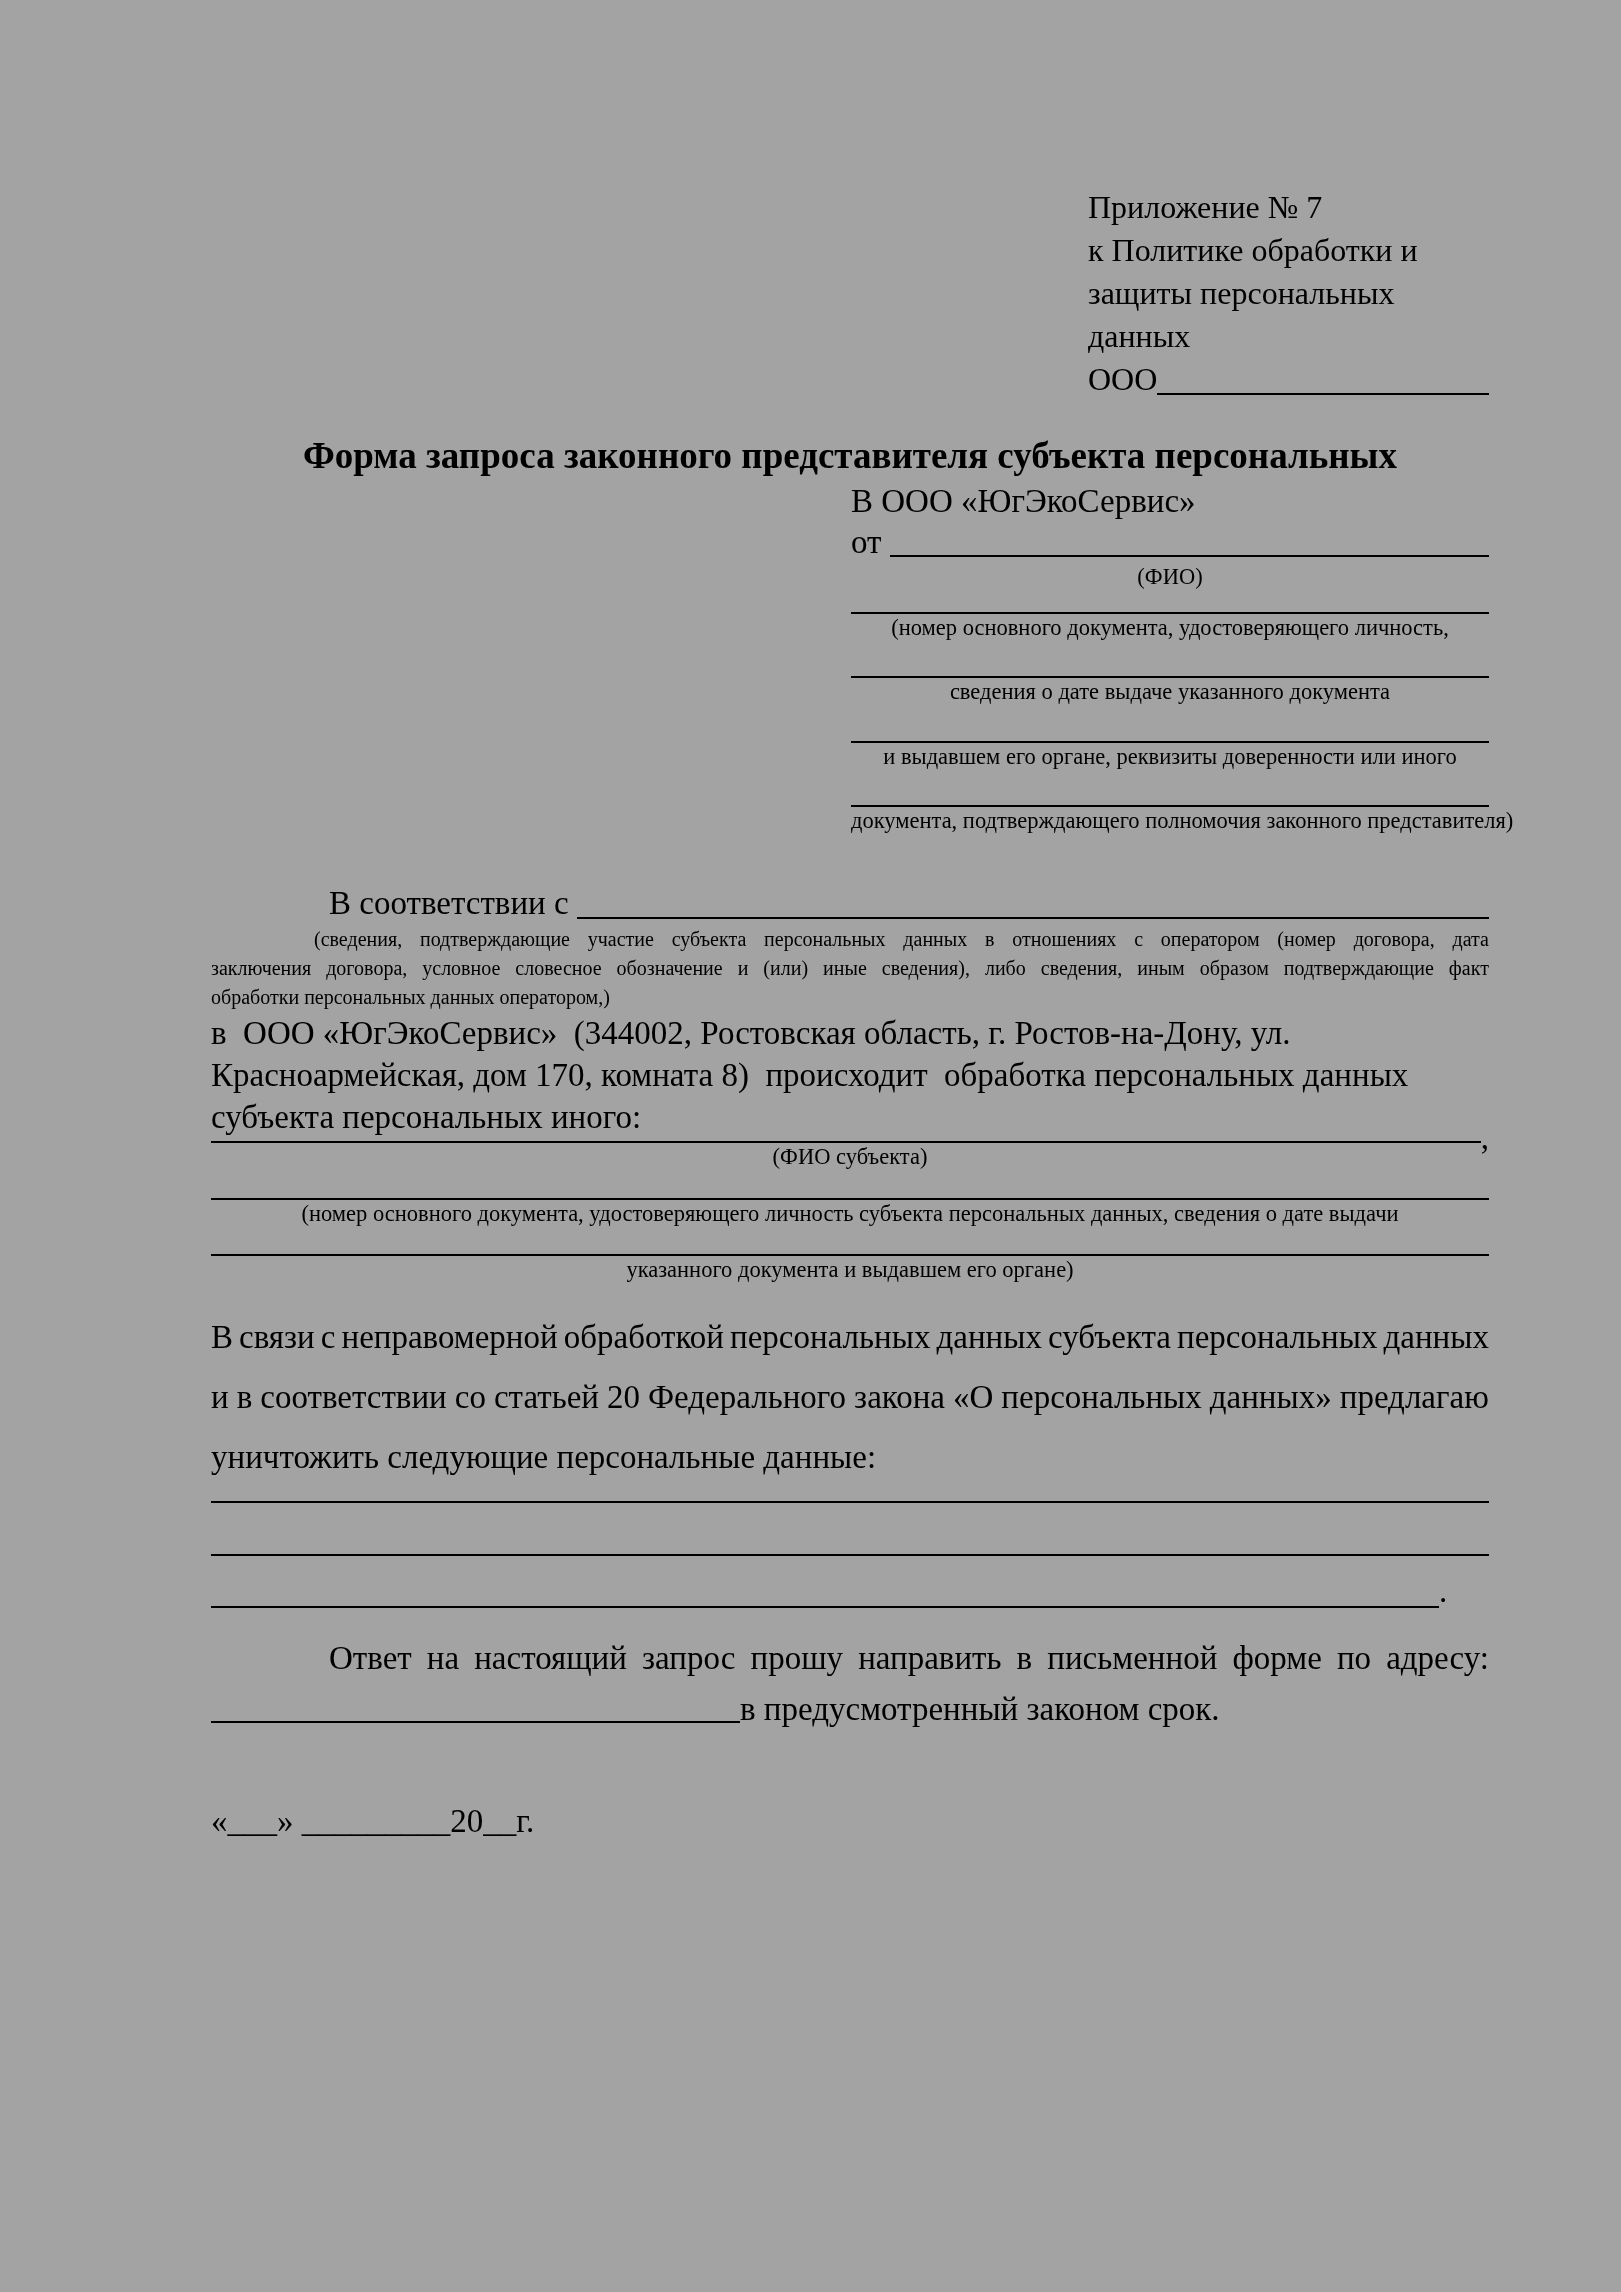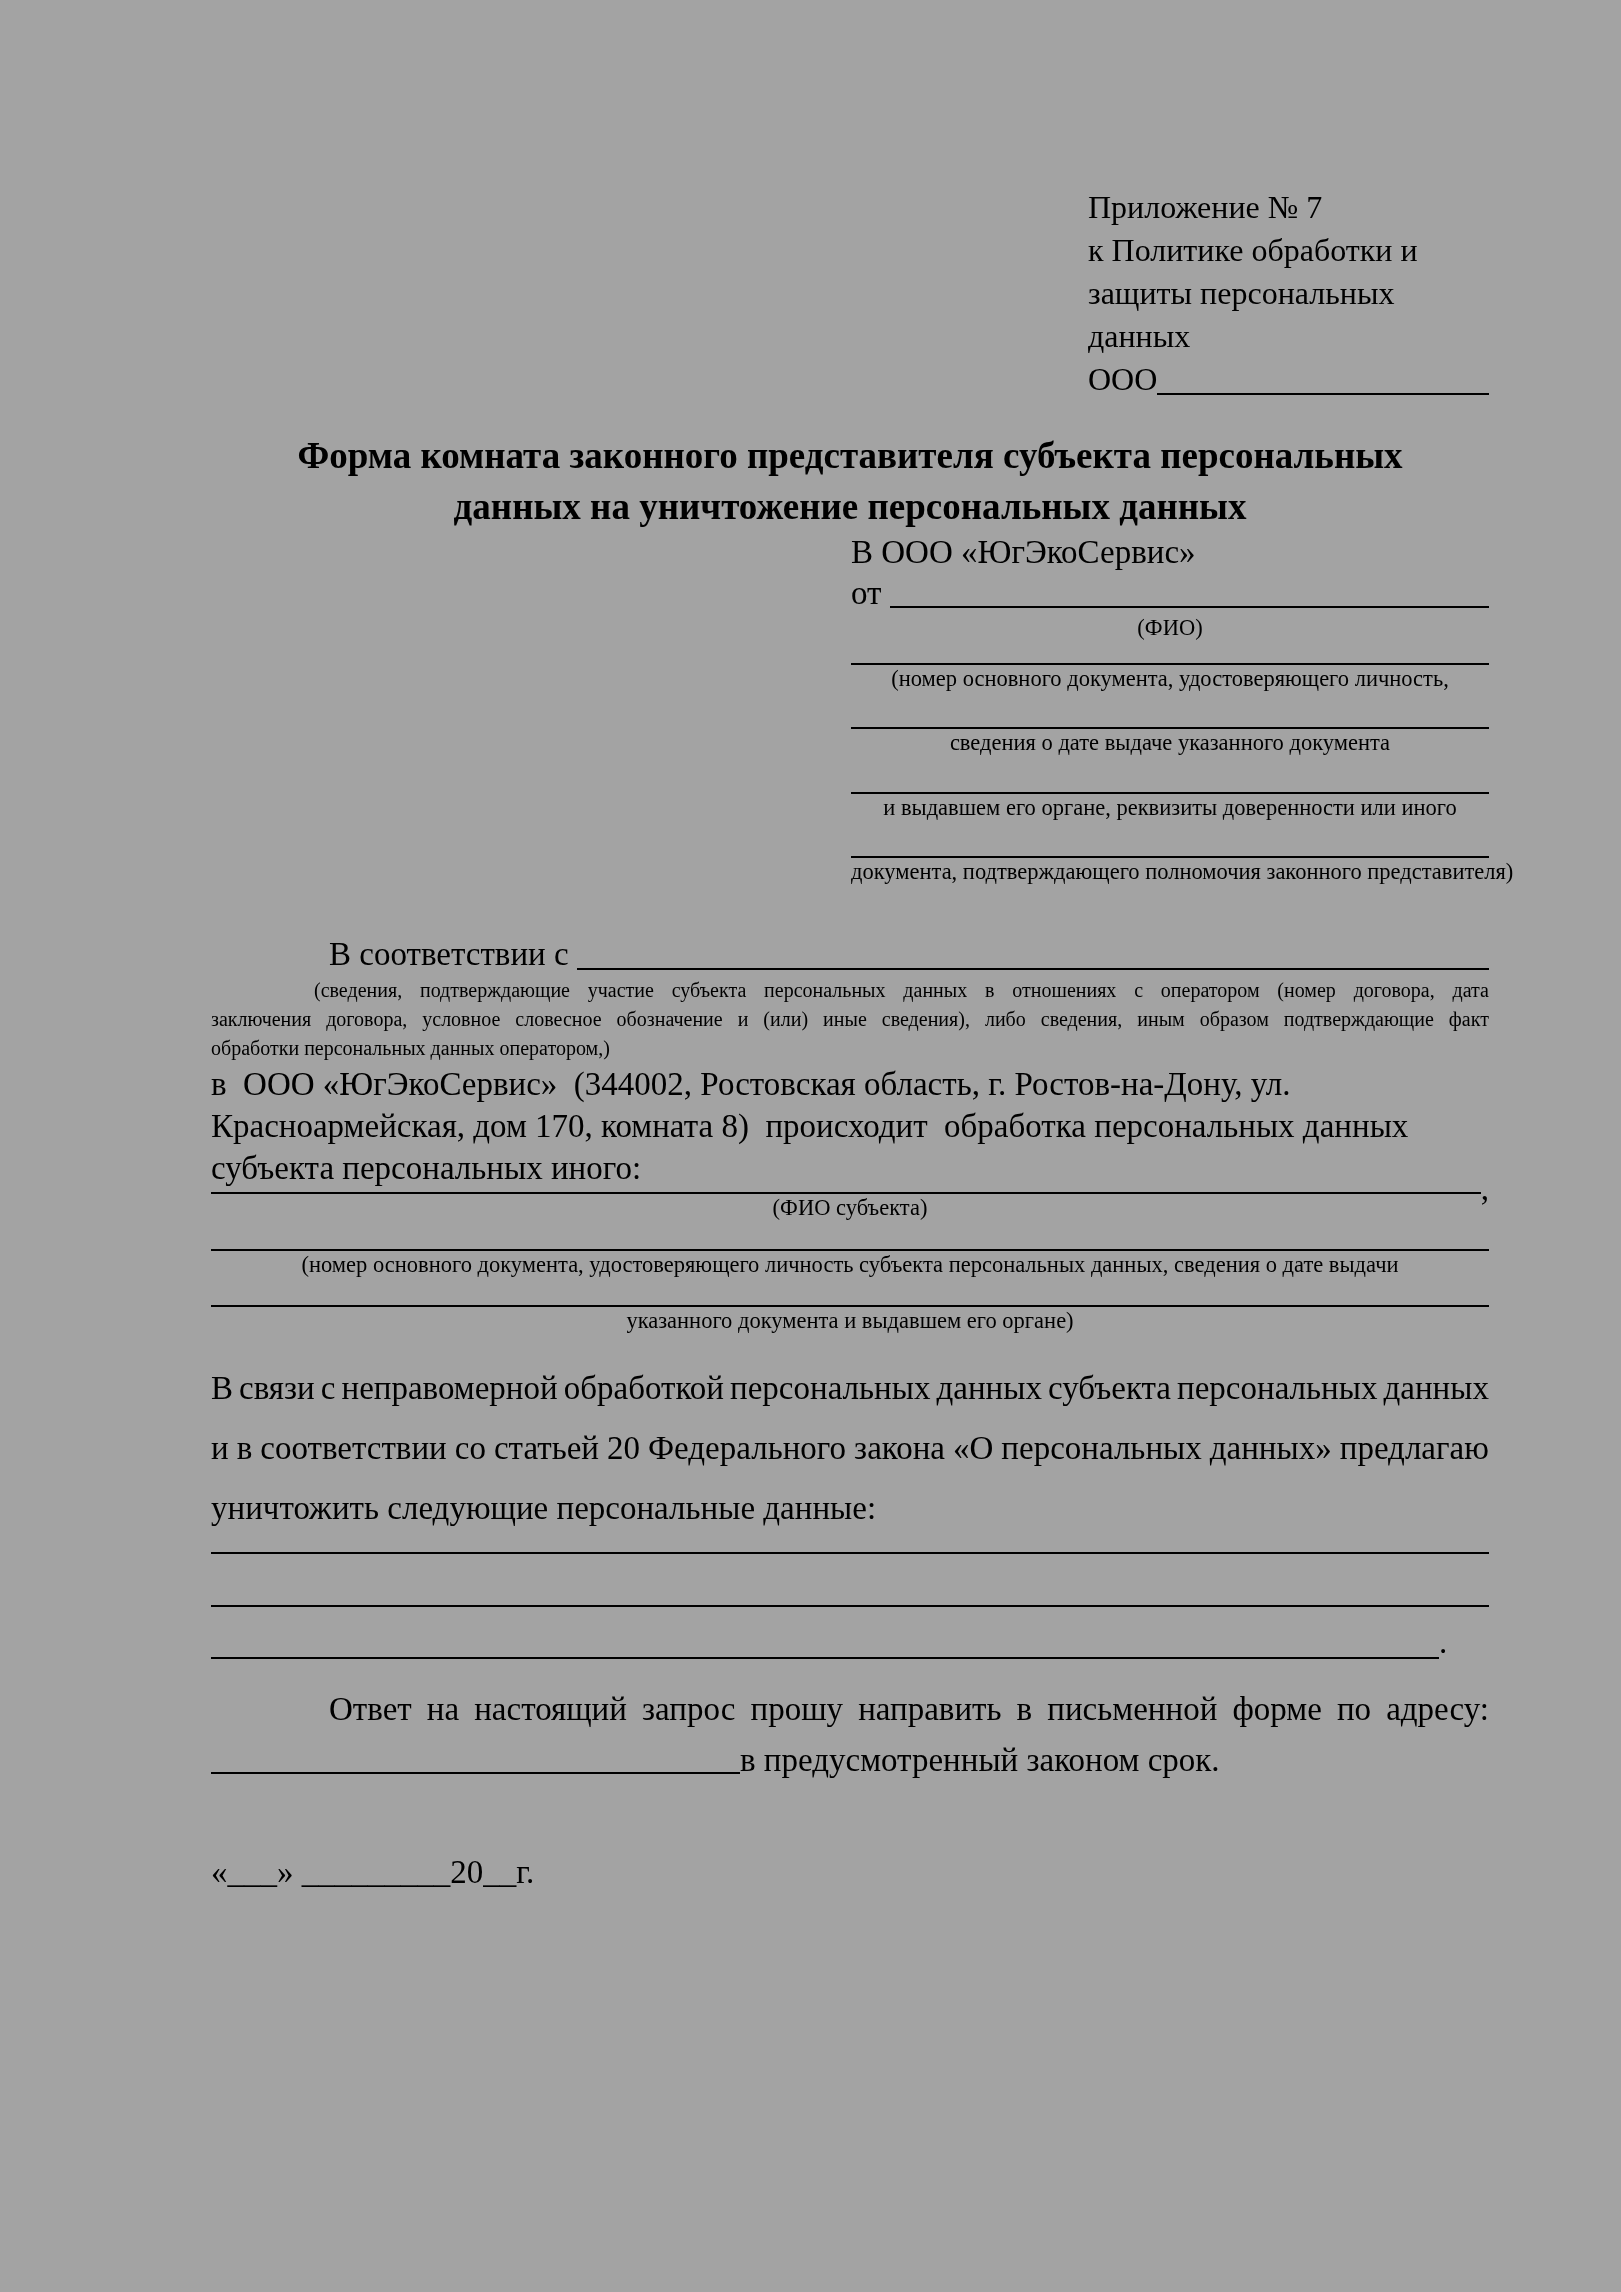--- a/index.html
+++ b/index.html
@@ -90,22 +90,21 @@
       <div>Приложение № 7</div>
       <div>к Политике обработки и</div>
       <div>защиты персональных данных</div>
       <div class="hline-row">
         <span>ООО</span>
         <span class="fill"></span>
       </div>
     </div>
 
     <div class="title">
-      <div>Форма комната законного представителя субъекта персональных</div>
-      <div>данных на уничтожение персональных данных</div>
+      <div>Форма запроса законного представителя субъекта персональных</div>
     </div>
 
     <div class="addressee">
       <div class="to">В ООО «ЮгЭкоСервис»</div>
       <div class="from-row">
         <span class="from-label">от </span>
         <span class="fill"></span>
       </div>
       <div class="caption">(ФИО)</div>
 

